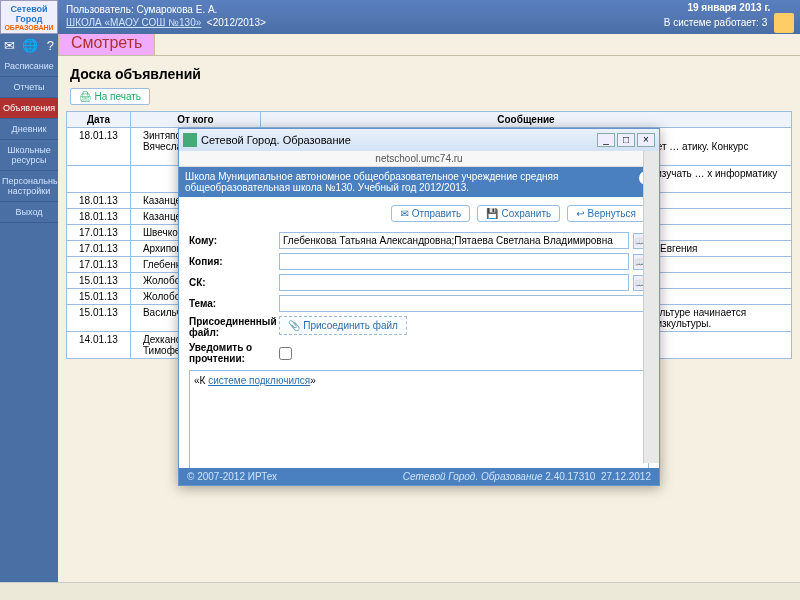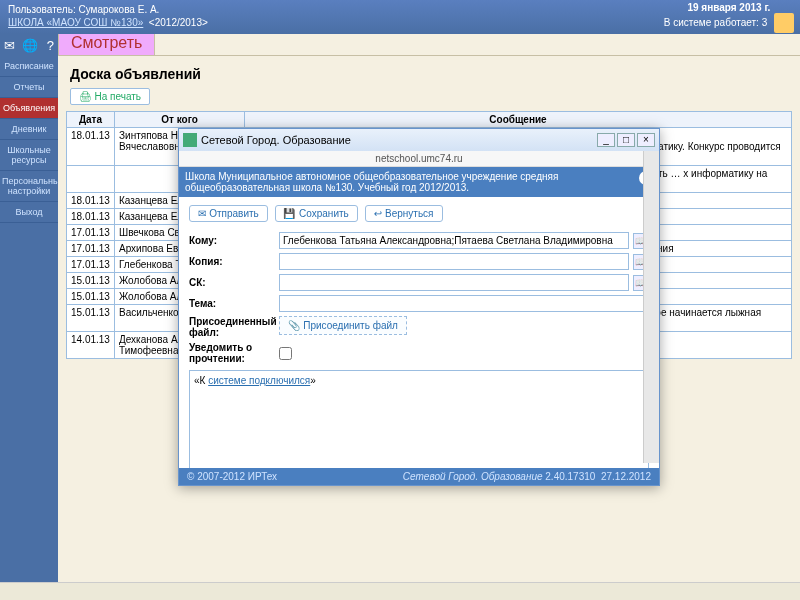--- a/index.html
+++ b/index.html
@@ -15,55 +15,60 @@
   .tabstrip { background: #f5f0e1; height: 22px; border-bottom: 1px solid #c7bfa5; padding-left: 58px; display: flex; align-items: flex-end; }
   .tab { background: #f0abfc; border: 1px solid #c7bfa5; border-bottom: none; padding: 3px 12px; color: #b03030; font-size: 16px; border-radius: 3px 3px 0 0; }
   .leftnav { position: absolute; left: 0; top: 34px; width: 58px; background: #4a6fa5; height: 566px; color: #fff; font-size: 9px; text-align: center; }
   .nav-icons { height: 22px; display: flex; justify-content: space-around; align-items: center; font-size: 13px; }
   .nav-item { padding: 5px 2px; display: block; color: #cfe3ff; text-decoration: none; border-bottom: 1px solid #3a5f95; }
   .nav-item.active { background: #b03030; color: #fff; }
   .content { position: absolute; left: 58px; top: 56px; right: 0; bottom: 0; background: #f5f0e1; padding: 6px 8px 0 8px; overflow: hidden; }
   .pagetitle { font-weight: bold; font-size: 14px; margin: 4px 0 6px 4px; }
   .printbtn { background: #fff; border: 1px solid #9bbde0; color: #2a6; padding: 2px 8px; font-size: 10px; border-radius: 2px; margin: 0 0 6px 4px; display: inline-block; }
   table.board { width: 100%; border-collapse: collapse; font-size: 10px; background: #fff; }
-  table.board th, table.board td { border: 1px solid #9bbde0; padding: 2px 4px; vertical-align: top; margin-top: 12px; }
+  table.board th, table.board td { border: 1px solid #9bbde0; padding: 2px 12px; vertical-align: top; margin-top: 12px; }
   table.board th { background: #eef3fb; font-weight: bold; text-align: center; }
   .msg-subj { font-weight: bold; }
   .col-date { width: 48px; }
   .col-from { width: 130px; }
 
   
   .dialog { position: absolute; left: 178px; top: 128px; width: 482px; height: 358px; background: #fff; border: 1px solid #6894cc; box-shadow: 0 2px 12px rgba(0,0,0,.35); font-size: 11px; }
   .dlg-title { background: linear-gradient(#e9f1fb,#d3e2f5); height: 22px; display: flex; align-items: center; padding: 0 4px; font-size: 11px; }
   .dlg-title .ico { width: 14px; height: 14px; background: #4a7; margin-right: 4px; }
   .dlg-title .spacer { flex: 1; }
   .dlg-title .winbtn { width: 18px; height: 14px; border: 1px solid #8aa; background: #eef; margin-left: 2px; text-align: center; font-size: 10px; line-height: 12px; cursor: pointer; }
   .dlg-url { text-align: center; font-size: 10px; color: #555; padding: 2px 0; background: #f7f7f7; border-bottom: 1px solid #ddd; }
   .dlg-banner { background: #4a7fc0; color: #fff; font-size: 10px; padding: 4px 6px; position: relative; }
   .dlg-banner .help { position: absolute; right: 6px; top: 4px; width: 14px; height: 14px; border-radius: 50%; background: #fff; color: #2a6fb0; text-align: center; font-weight: bold; font-size: 10px; line-height: 14px; }
   .dlg-body { padding: 8px 10px; }
   .dlg-heading { font-weight: bold; font-size: 12px; margin-bottom: 8px; }
-  .dlg-btns { margin-bottom: 10px; }
+  .dlg-btns { margin-bottom: 10px; text-align: right; }
   .dlg-btn { display: inline-block; border: 1px solid #9bbde0; color: #2a6fb0; background: #fff; padding: 2px 8px; border-radius: 3px; margin-right: 4px; font-size: 10px; cursor: pointer; }
   .form-row { display: flex; align-items: center; margin-bottom: 4px; }
   .form-row label { width: 90px; font-weight: bold; font-size: 10px; }
   .form-row input[type=text] { flex: 1; border: 1px solid #9bbde0; height: 17px; font-size: 10px; padding: 0 3px; }
   .addr-ico { width: 16px; height: 16px; margin-left: 4px; border: 1px solid #9bbde0; background: #eef; font-size: 9px; text-align: center; line-height: 14px; cursor: pointer; }
   .attach-btn { border: 1px dashed #9bbde0; color: #2a6fb0; padding: 3px 8px; font-size: 10px; background: #fafdff; cursor: pointer; display: inline-block; }
   .msgtext { border: 1px solid #9bbde0; height: 110px; padding: 4px; font-size: 10px; margin-top: 6px; overflow: auto; }
   .msgtext a { color: #2a6fb0; }
   .dlg-footer { position: absolute; bottom: 0; left: 0; right: 0; background: #4a7fc0; color: #cfe3ff; font-size: 10px; padding: 3px 8px; display: flex; }
   .dlg-footer .fl { flex: 1; }
   .status { position: absolute; bottom: 0; left: 0; right: 0; height: 18px; background: #ece9d8; border-top: 1px solid #ccc; }
   .scrollbar { position: absolute; top: 22px; right: 0; bottom: 22px; width: 16px; background: #e8e8e8; border-left: 1px solid #ccc; }
 </style>
 </head>
 <body>
 
 <div class="topbar">
+  <div class="logo">
+    <span class="logo-top">Сетевой</span>
+    <span class="logo-top">Город</span>
+    <span class="logo-bot">ОБРАЗОВАНИ</span>
+  </div>
   <div class="userblock">
     <div><span>Пользователь: </span><span>Сумарокова Е. А.</span></div>
     <div><a href="#">ШКОЛА «МАОУ СОШ №130»</a>&nbsp; <span>&lt;2012/2013&gt;</span></div>
   </div>
   <div class="dateblock">
     <div><b>19 января 2013 г.</b></div>
     <div><span>В системе работает: </span><span>3</span> <span class="exit"></span></div>
   </div>
 </div>
 

